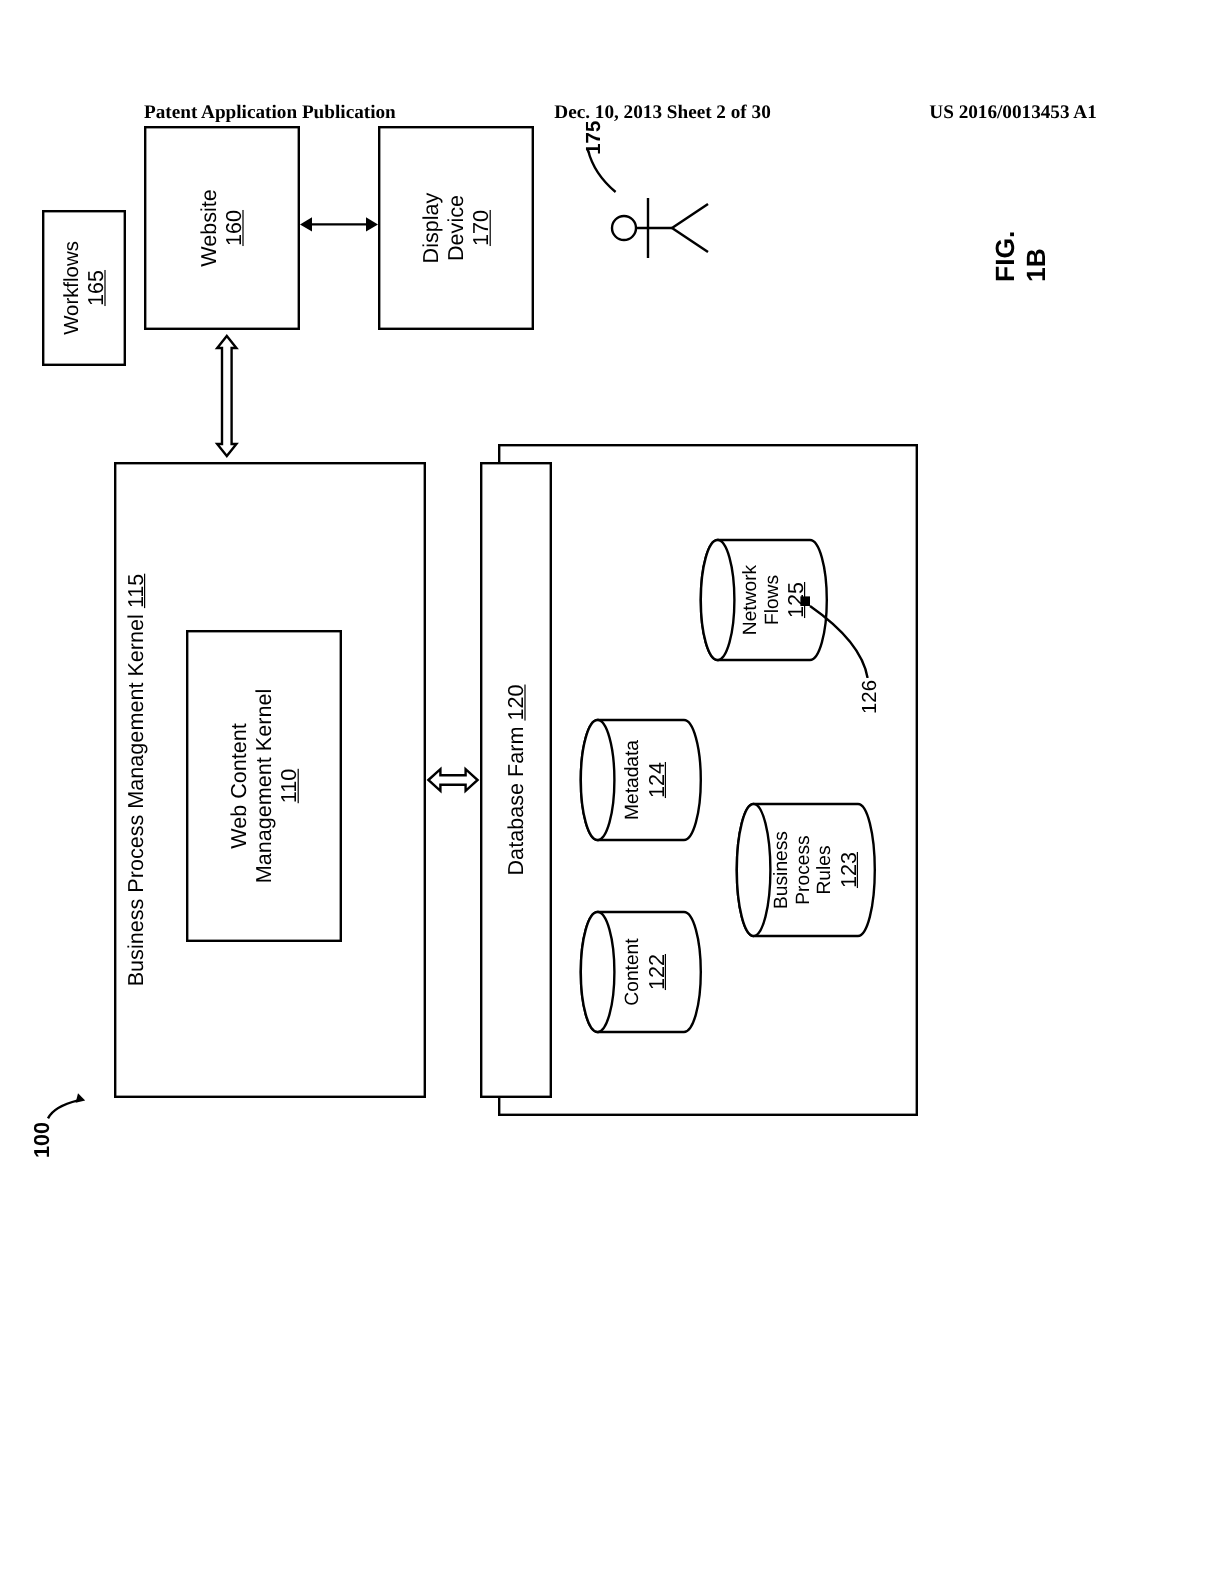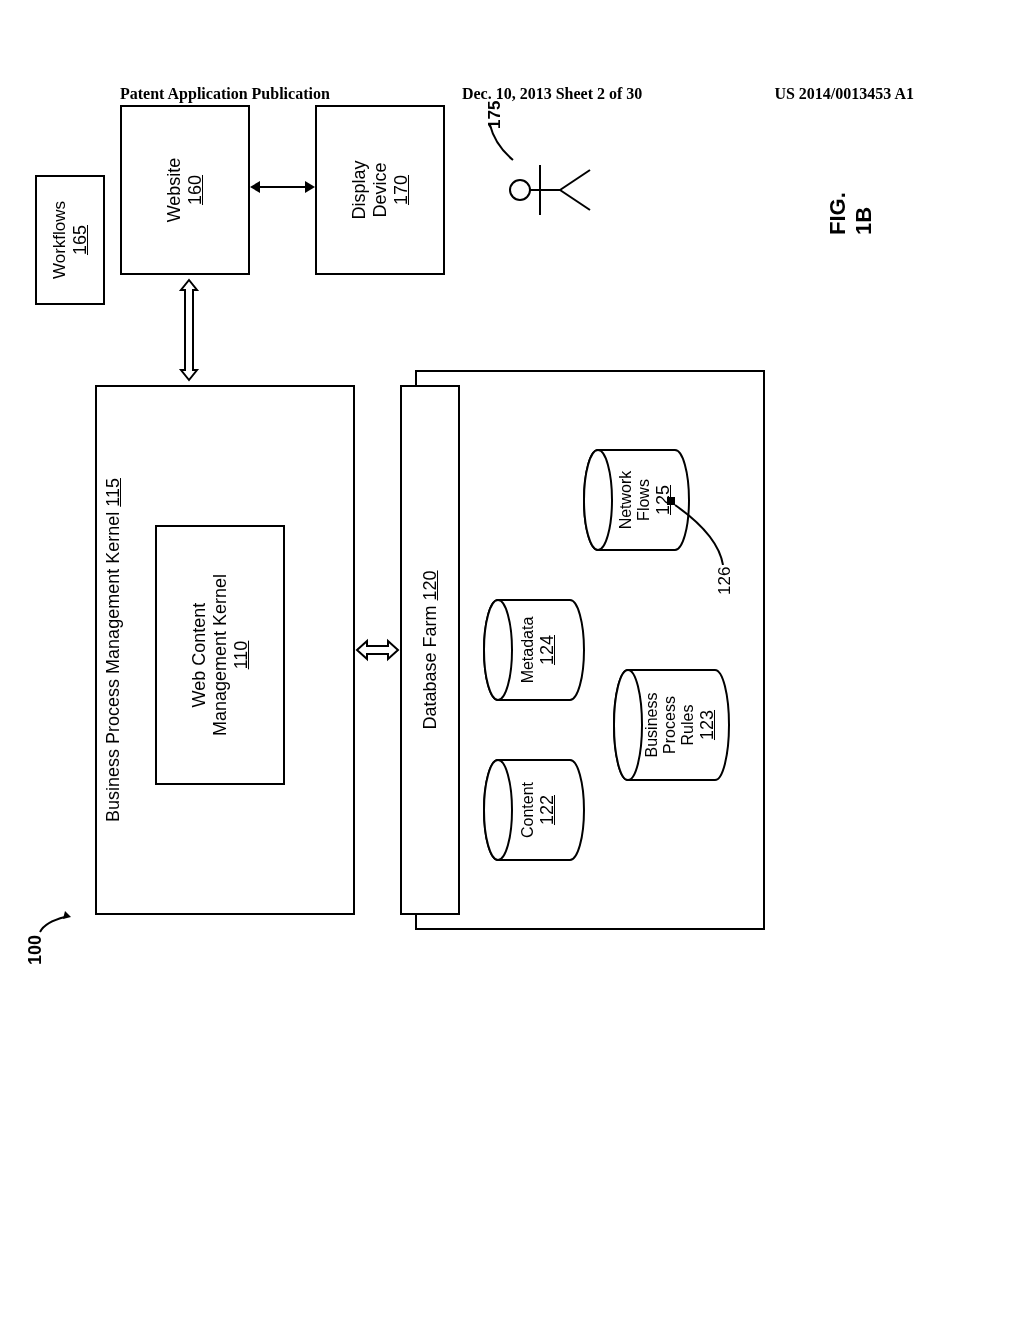--- a/index.html
+++ b/index.html
@@ -174,21 +174,21 @@
   .arrow-dbl-v {
     position: absolute;
   }
 </style>
 </head>
 <body>
 
 <div class="header">
   <span>Patent Application Publication</span>
   <span class="header-center">Dec. 10, 2013  Sheet 2 of 30</span>
-  <span>US 2014/0013453 A1</span>
+  <span>US 2016/0013453 A1</span>
 </div>
 
 <div class="diagram-area">
 
   <div class="ref-100">100</div>
   <svg style="position:absolute;top:-30px;left:38px;" width="30" height="40">
     <path d="M5 5 Q 15 10 20 30" stroke="#000" fill="none" stroke-width="2"></path>
     <polygon points="18,28 26,30 20,36" fill="#000"></polygon>
   </svg>
 

